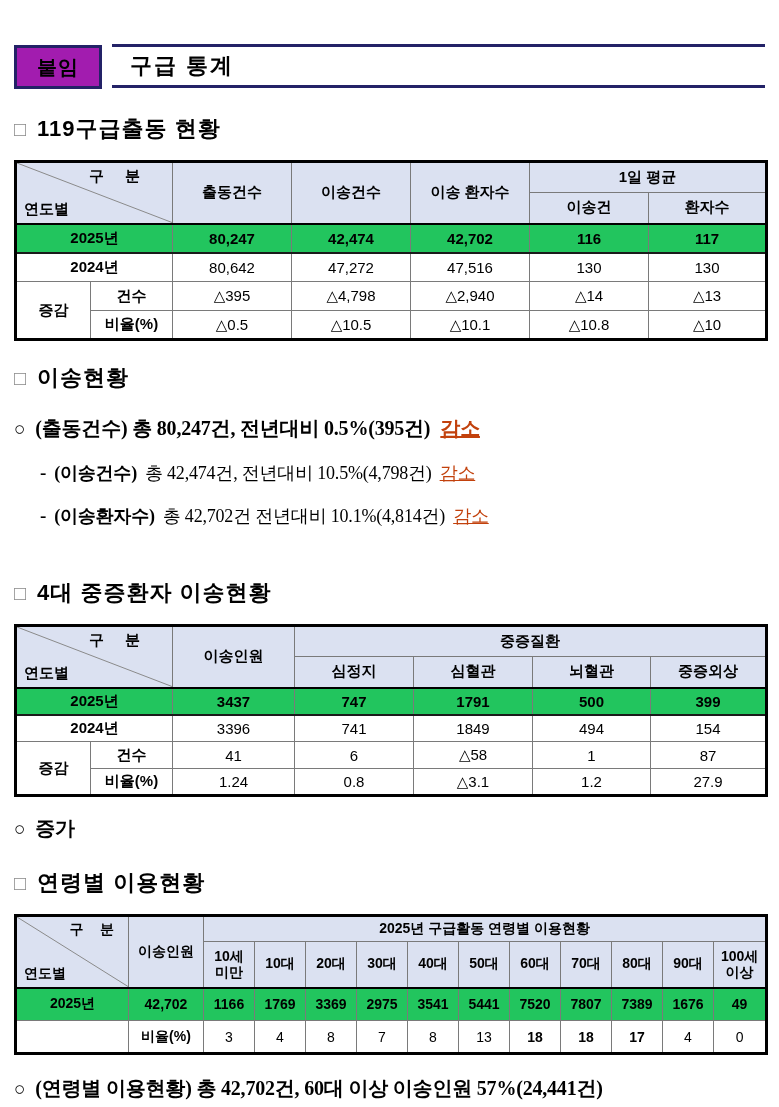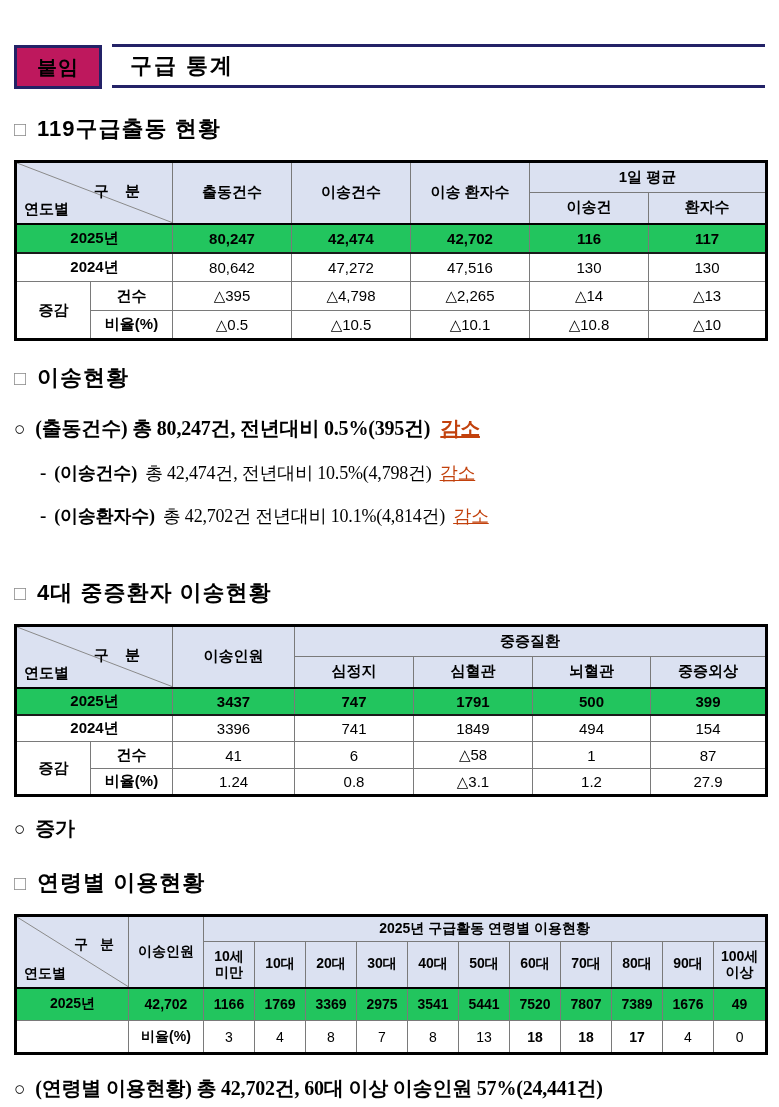--- a/index.html
+++ b/index.html
@@ -7,21 +7,21 @@
   body {
     width:779px; height:1107px; overflow:hidden;
     font-family:"Liberation Sans", sans-serif; color:#000;
   }
   .page { position:relative; width:779px; height:1107px; background:#fff; }
 
   
   .doc-header { position:relative; margin:44px 14px 0 14px; height:46px; }
   .badge {
     position:absolute; left:0; top:1px; width:88px; height:44px;
-    border:3px solid #232267; background:#be185d;
+    border:3px solid #232267; background:#a21caf;
     display:flex; align-items:center; justify-content:center;
     font-size:20px; font-weight:800; letter-spacing:1px;
   }
   .title-band {
     margin-left:98px; height:44px; margin-top:15px;
     border-top:3px solid #232267; border-bottom:3px solid #232267;
     display:flex; align-items:center; padding-left:18px;
     font-size:22px; font-weight:800; letter-spacing:2px;
   }
 
@@ -58,21 +58,21 @@
   .t-critical tbody tr { height:27px; }
   .t-age thead tr.h-top { height:26px; }
   .t-age thead tr.h-sub { height:46px; }
   .t-age tbody tr { height:33px; }
   .t-age th, .t-age td { font-size:14px; padding:0 1px; }
   .t-age th.two-line { white-space:pre-line; line-height:1.15; }
 
   
   th.corner { position:relative; padding:0; }
   th.corner svg.diag { position:absolute; left:0; top:0; width:100%; height:100%; }
-  th.corner .c-top { position:absolute; top:19px; right:26px; letter-spacing:6px; }
+  th.corner .c-top { position:absolute; top:4px; right:26px; letter-spacing:6px;font-family:Liberation Mono, monospace; }
   th.corner .c-bottom { position:absolute; left:7px; bottom:4px; }
   .t-age th.corner .c-top { right:10px; letter-spacing:4px; }
 
   
   .bullet {
     margin:0 14px; font-family:"Liberation Serif", serif;
     font-size:20px; font-weight:700; letter-spacing:-0.2px;
     display:flex; align-items:baseline; gap:10px; white-space:nowrap;
   }
   .bullet .marker { font-weight:700; font-size:19px; }
@@ -148,21 +148,21 @@
         <td>47,272</td>
         <td>47,516</td>
         <td>130</td>
         <td>130</td>
       </tr>
       <tr>
         <td rowspan="2" class="bold">증감</td>
         <td class="bold">건수</td>
         <td>△395</td>
         <td>△4,798</td>
-        <td>△2,265</td>
+        <td>△2,940</td>
         <td>△14</td>
         <td>△13</td>
       </tr>
       <tr>
         <td class="bold">비율(%)</td>
         <td>△0.5</td>
         <td>△10.5</td>
         <td>△10.1</td>
         <td>△10.8</td>
         <td>△10</td>

